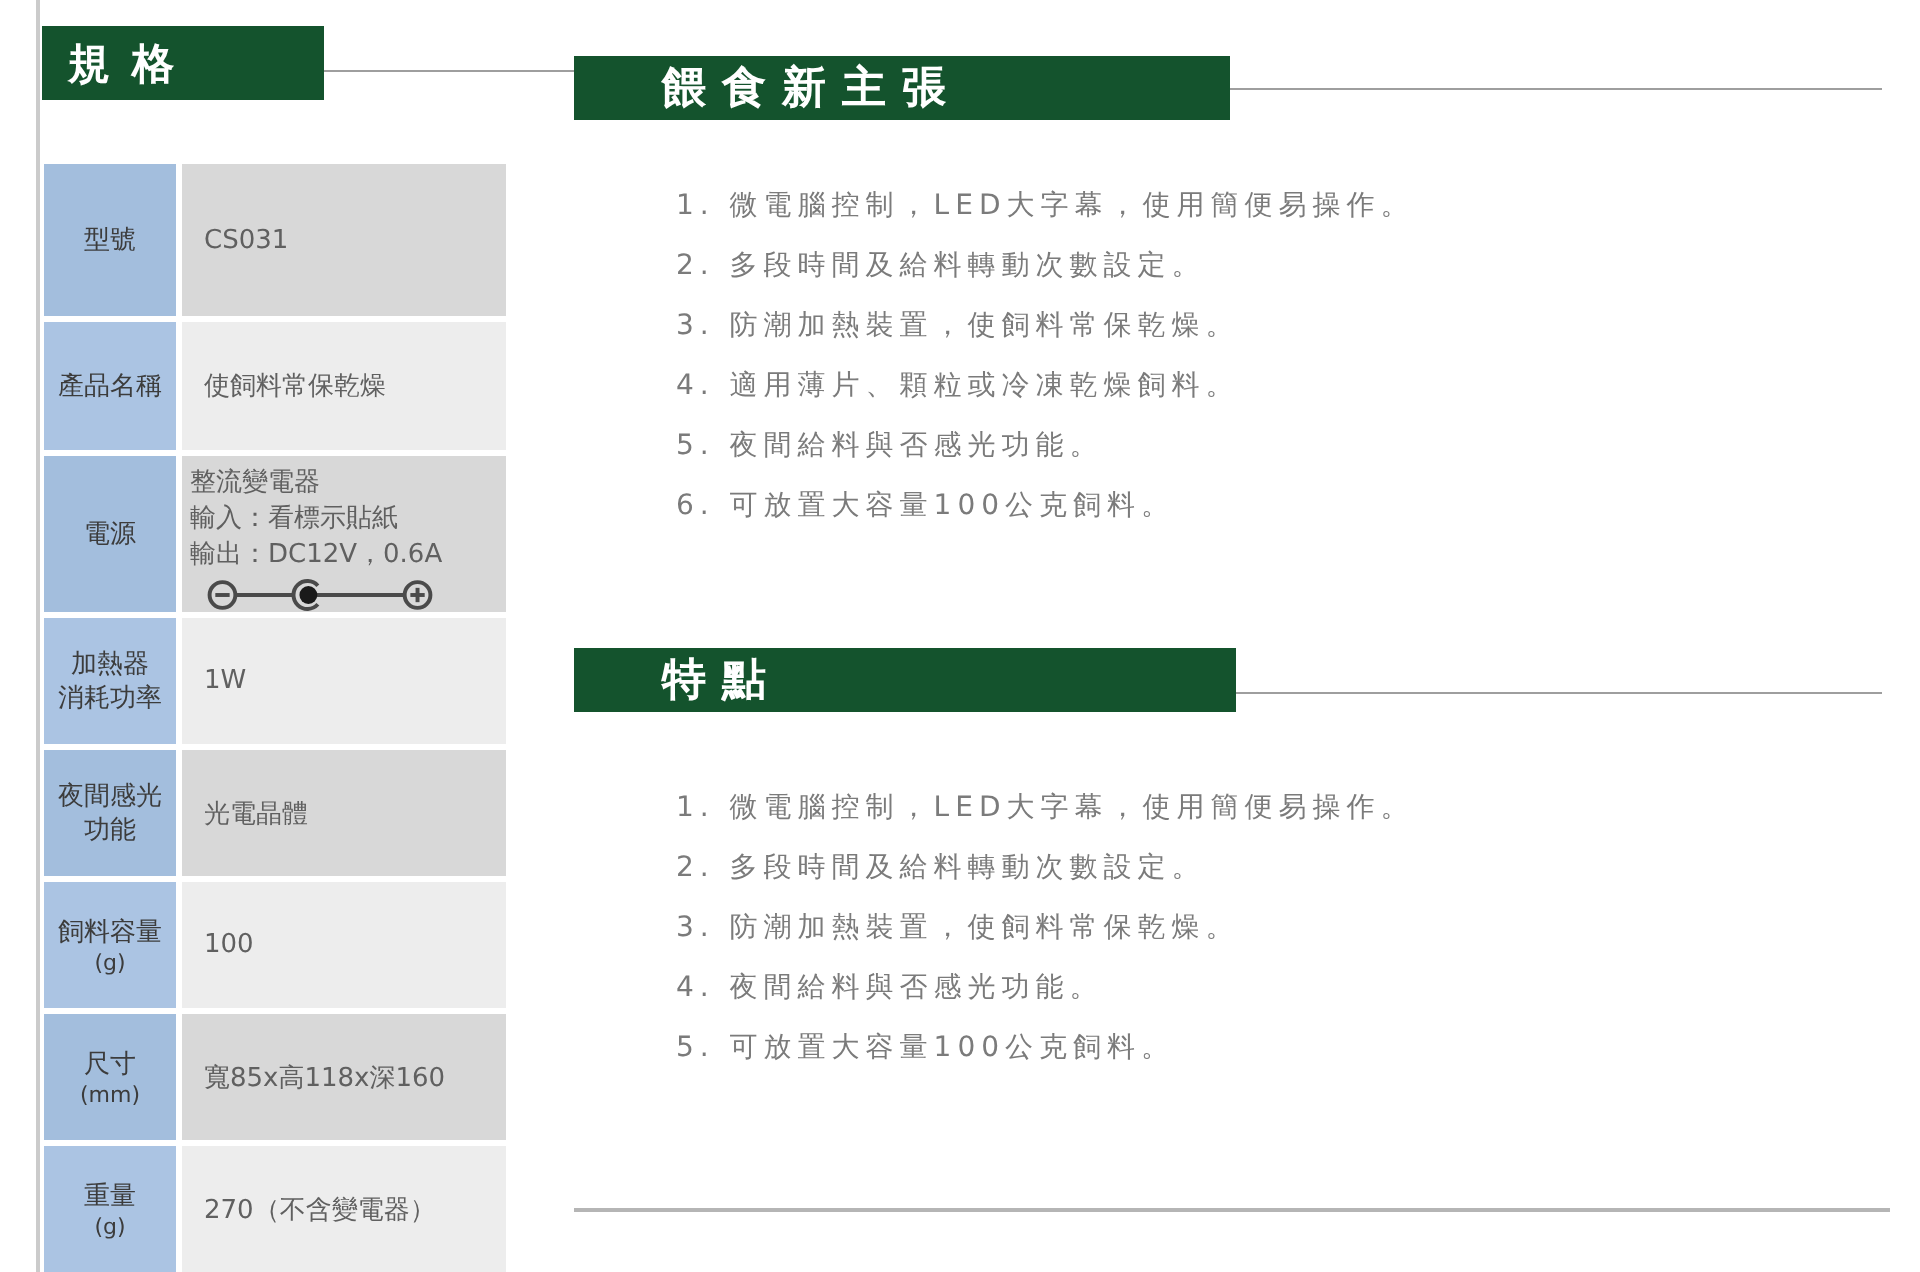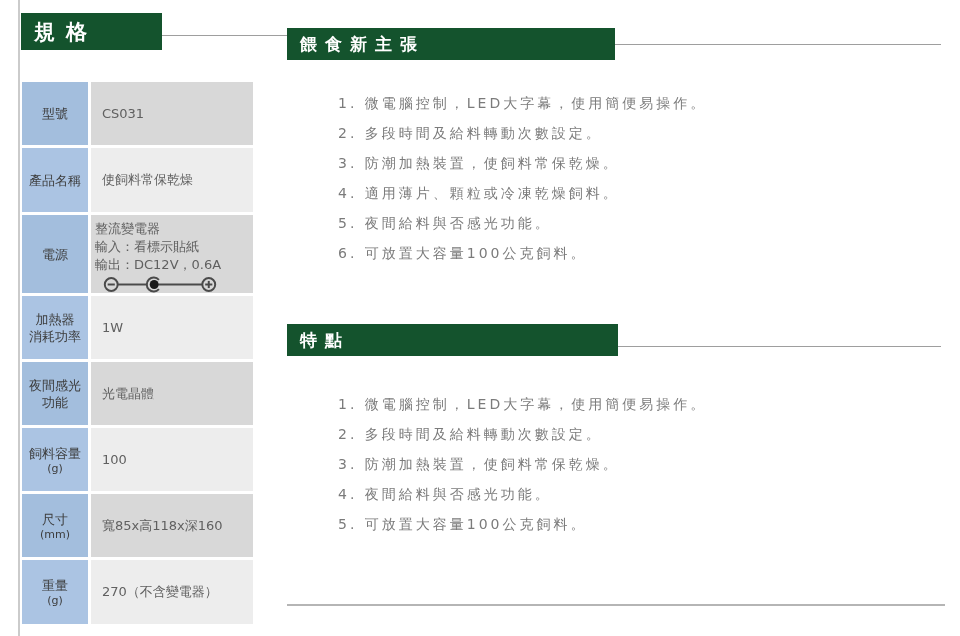--- a/index.html
+++ b/index.html
@@ -9,32 +9,32 @@
   }
   .vline{position:absolute;left:18px;top:0;width:2px;height:636px;background:#cbcbcb;}
 
   
   .hdr{position:absolute;background:#14532d;color:#ffffff;display:flex;align-items:center;
        box-sizing:border-box;padding-left:13px;}
   .hdr-spec{left:21px;top:13px;width:141px;height:37px;}
   .hdr-spec .hdr-txt{font-size:21px;font-weight:bold;letter-spacing:11px;}
   .hdr-feed{left:287px;top:28px;width:328px;height:32px;}
   .hdr-feat{left:287px;top:324px;width:331px;height:32px;}
-  .hdr-feed .hdr-txt,.hdr-feat .hdr-txt{font-size:17px;font-weight:bold;letter-spacing:8px;}
+  .hdr-feed .hdr-txt,.hdr-feat .hdr-txt{font-size:22px;font-weight:bold;letter-spacing:8px;margin-left:31px;}
 
   .connector{position:absolute;height:1px;background:#9e9e9e;}
   .conn-spec{left:162px;top:35px;width:125px;}
   .conn-feed{left:615px;top:44px;width:326px;}
   .conn-feat{left:618px;top:346px;width:323px;}
   .bottom-rule{position:absolute;left:287px;top:604px;width:658px;height:2px;background:#b5b5b5;}
 
   
   .spec-table{position:absolute;left:22px;top:82px;width:231px;}
   .spec-row{display:flex;margin-bottom:3px;}
-  .spec-row:nth-child(1){height:63px;justify-content:space-between;}
+  .spec-row:nth-child(1){height:76px;justify-content:space-between;}
   .spec-row:nth-child(2){height:64px;}
   .spec-row:nth-child(3){height:78px;}
   .spec-row:nth-child(4){height:63px;}
   .spec-row:nth-child(5){height:63px;}
   .spec-row:nth-child(6){height:63px;}
   .spec-row:nth-child(7){height:63px;}
   .spec-row:nth-child(8){height:64px;}
   .lbl-cell{width:66px;margin-right:3px;display:flex;flex-direction:column;align-items:center;
             justify-content:center;text-align:center;color:#3c3c3c;font-size:13px;line-height:17px;}
   .spec-row:nth-child(odd)  .lbl-cell{background:#a3bedd;}

